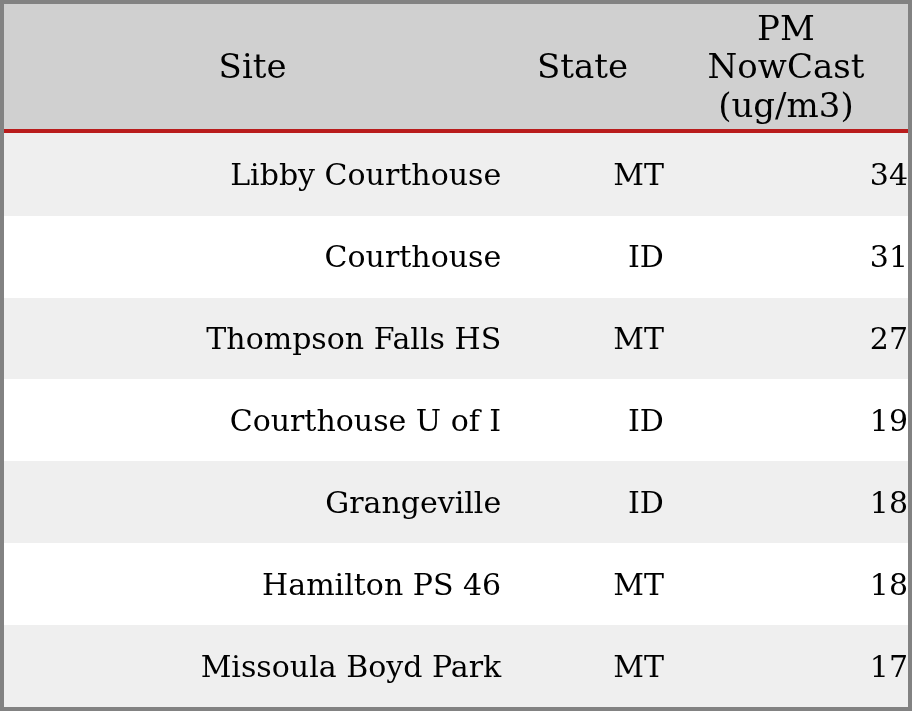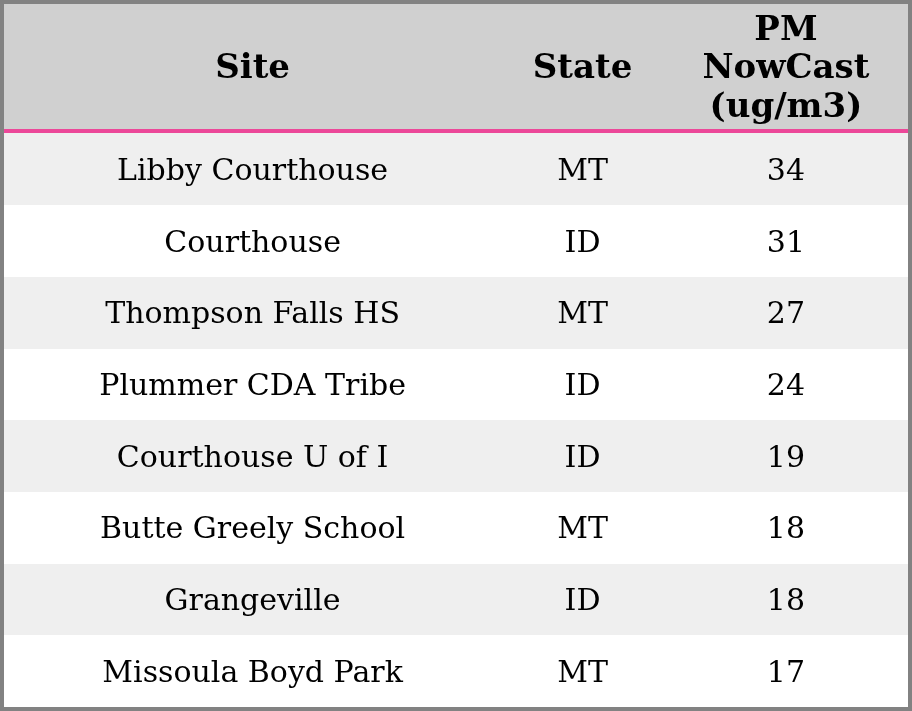--- a/index.html
+++ b/index.html
@@ -31,31 +31,32 @@
   col.col-state { width: 18%; }
   col.col-pm    { width: 27%; }
   th, td {
     padding: 0;
     text-align: center;
     vertical-align: middle;
     color: #000000;
   }
   thead th {
     background: #d0d0d0;
-    border-bottom: 4px solid #ec4899;
-    font-weight: bold;
+    border-bottom: 4px solid #b91c1c;
+    font-weight: normal;
     font-size: 34px;
     line-height: 1.12;
     height: 125px;
     white-space: pre-line;
   }
   tbody td {
     font-size: 30px;
     height: 57px;
     background: #ffffff;
+    text-align: right;
   }
   tbody tr:nth-child(odd) td {
     background: #efefef;
   }
 </style>
 </head>
 <body>
 
 <div class="table-frame">
   <table class="aq-table">
@@ -86,44 +87,39 @@
     <td>31</td>
   </tr>
 
   <tr>
     <td>Thompson Falls HS</td>
     <td>MT</td>
     <td>27</td>
   </tr>
 
 
-  <tr>
-    <td>Plummer CDA Tribe</td>
-    <td>ID</td>
-    <td>24</td>
-  </tr>
 
   <tr>
     <td>Courthouse U of I</td>
     <td>ID</td>
     <td>19</td>
   </tr>
 
-  <tr>
-    <td>Butte Greely School</td>
-    <td>MT</td>
-    <td>18</td>
-  </tr>
 
   <tr>
     <td>Grangeville</td>
     <td>ID</td>
     <td>18</td>
   </tr>
 
+  <tr>
+    <td>Hamilton PS 46</td>
+    <td>MT</td>
+    <td>18</td>
+  </tr>
 
   <tr>
     <td>Missoula Boyd Park</td>
     <td>MT</td>
     <td>17</td>
   </tr>
 </tbody>
   </table>
 </div>
 

